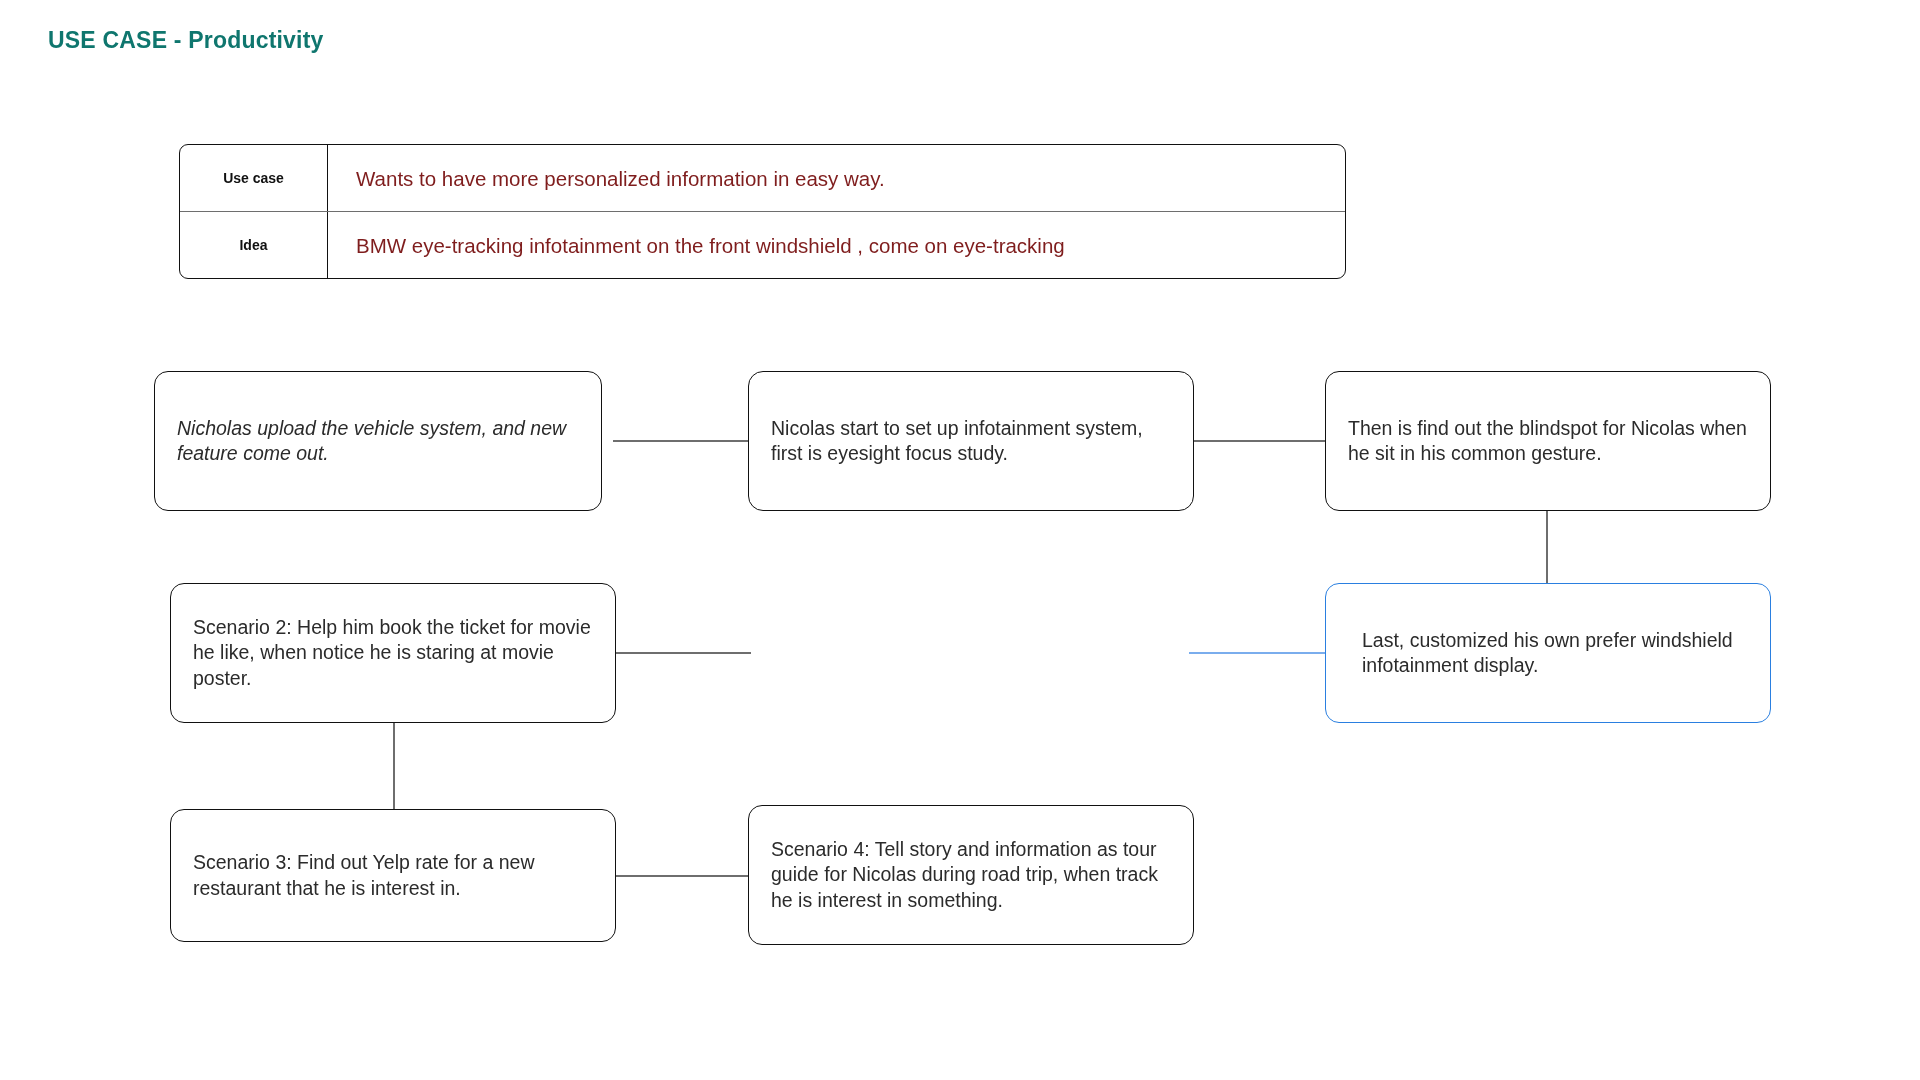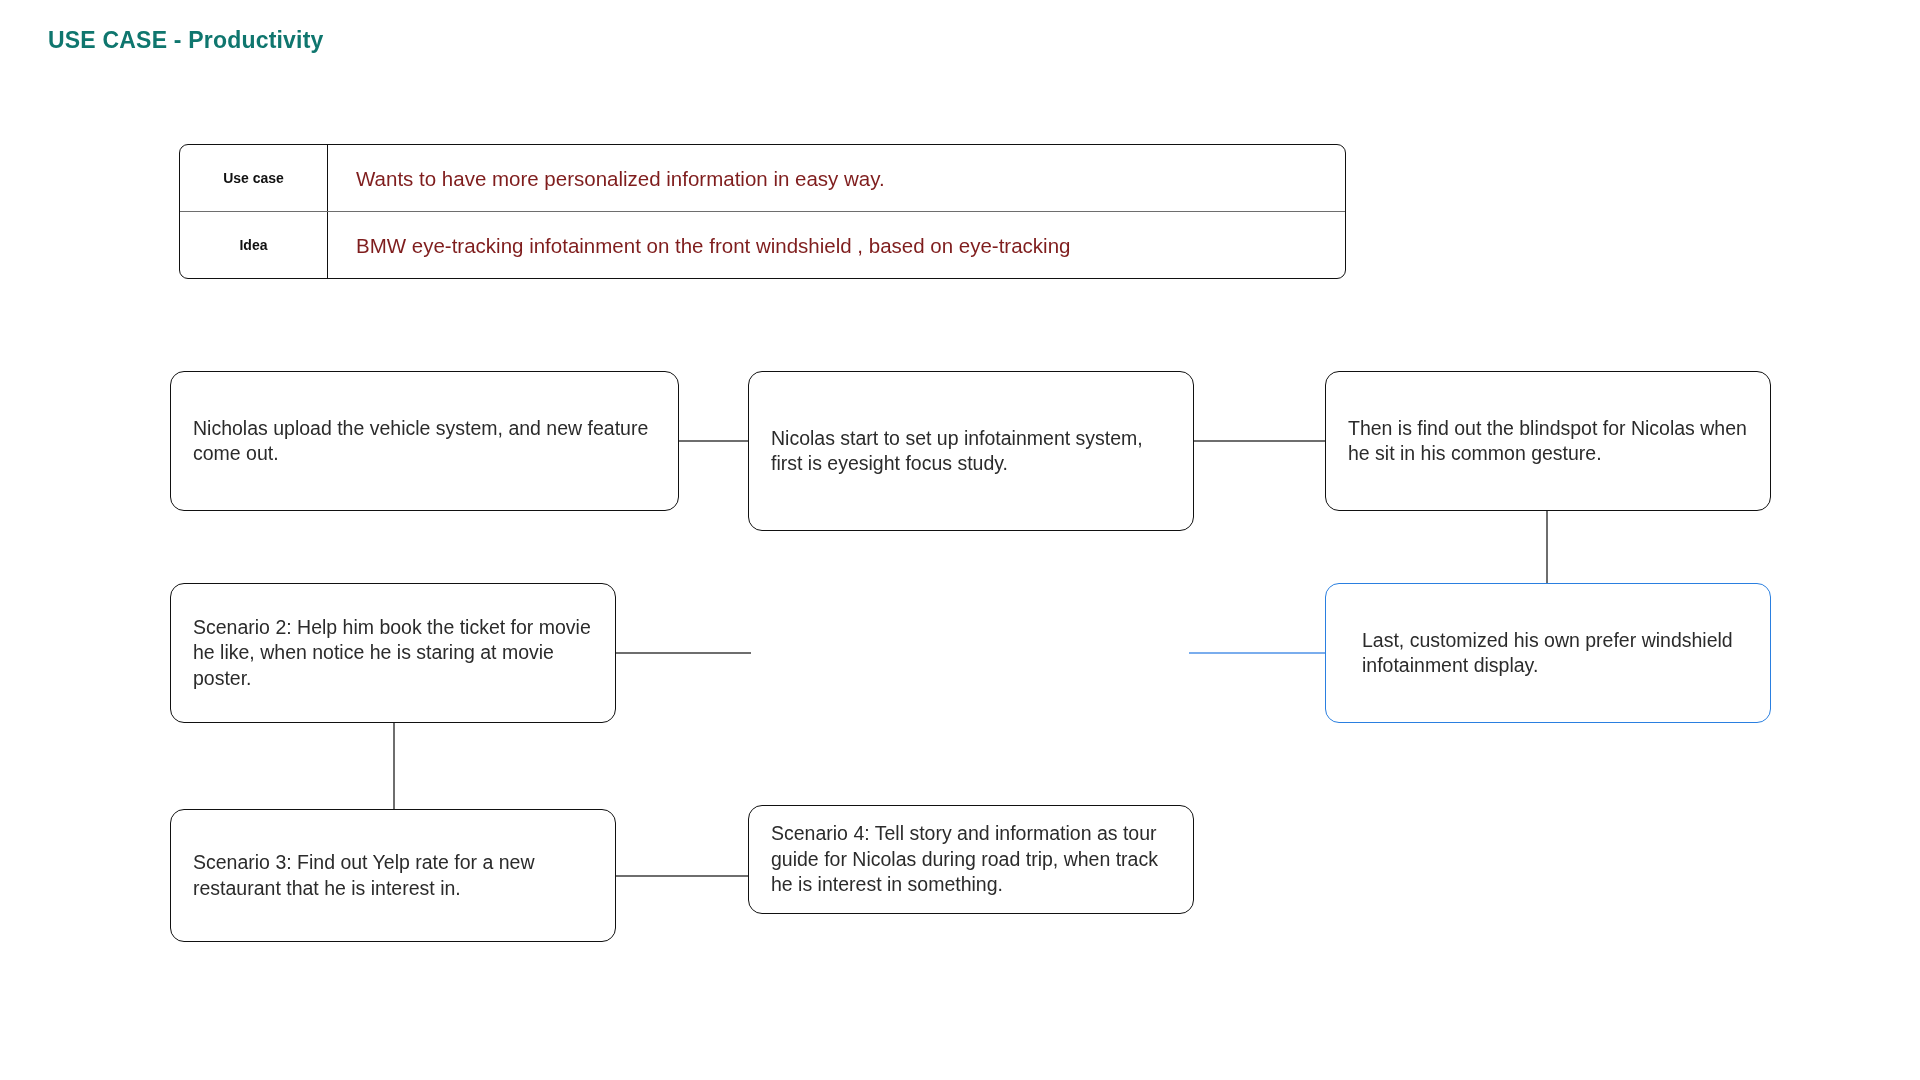--- a/index.html
+++ b/index.html
@@ -132,64 +132,64 @@
       <div class="info-label">Use case</div>
       <div class="info-value">
         <span>Wants to have more personalized information in easy way.</span>
       </div>
     </div>
 
     <div class="info-row row-divider">
       <div class="info-label">Idea</div>
       <div class="info-value">
         <div>
-          <span>BMW eye-tracking infotainment on the front windshield , based on eye-tracking</span>
+          <span>BMW eye-tracking infotainment on the front windshield , come on eye-tracking</span>
         </div>
       </div>
     </div>
 
   </div>
 
   <div class="conn h" style="left:613px; top:440px; width:138px;"></div>
 
   <div class="conn h" style="left:1189px; top:440px; width:139px;"></div>
 
   <div class="conn v" style="left:1546px; top:509px; width:1.8px; height:74px;"></div>
 
   <div class="conn h" style="left:613px; top:652px; width:138px;"></div>
 
   <div class="conn h blue" style="left:1189px; top:652px; width:139px;"></div>
 
   <div class="conn v" style="left:393px; top:720px; width:1.8px; height:89px;"></div>
 
   <div class="conn h" style="left:613px; top:875px; width:138px;"></div>
 
-  <div class="flow-box" style="left:170px; top:371px; width:509px; height:140px;">
+  <div class="flow-box" style="left:154px; top:371px; width:448px; height:140px;font-style:italic;">
     <div class="box-text">Nicholas upload the vehicle system, and new feature come out.</div>
   </div>
 
-  <div class="flow-box" style="left:748px; top:371px; width:446px; height:160px;">
+  <div class="flow-box" style="left:748px; top:371px; width:446px; height:140px;border-radius:15px;">
     <div class="box-text">Nicolas start to set up infotainment system, first is eyesight focus study.</div>
   </div>
 
   <div class="flow-box" style="left:1325px; top:371px; width:446px; height:140px;">
     <div class="box-text">Then is find out the blindspot for Nicolas when he sit in his common gesture.</div>
   </div>
 
   <div class="flow-box" style="left:170px; top:583px; width:446px; height:140px;">
     <div class="box-text">Scenario 2: Help him book the ticket for movie he like, when notice he is staring at movie poster.</div>
   </div>
 
 
   <div class="flow-box blue" style="left:1325px; top:583px; width:446px; height:140px;">
     <div class="box-text">Last, customized his own prefer windshield infotainment display.</div>
   </div>
 
   <div class="flow-box" style="left:170px; top:809px; width:446px; height:133px;">
     <div class="box-text">Scenario 3: Find out Yelp rate for a new restaurant that he is interest in.</div>
   </div>
 
-  <div class="flow-box" style="left:748px; top:805px; width:446px; height:109px;">
+  <div class="flow-box" style="left:748px; top:805px; width:446px; height:140px;">
     <div class="box-text">Scenario 4: Tell story and information as tour guide for Nicolas during road trip, when track he is interest in something.</div>
   </div>
 
 
 </div>
 
 </body></html>

